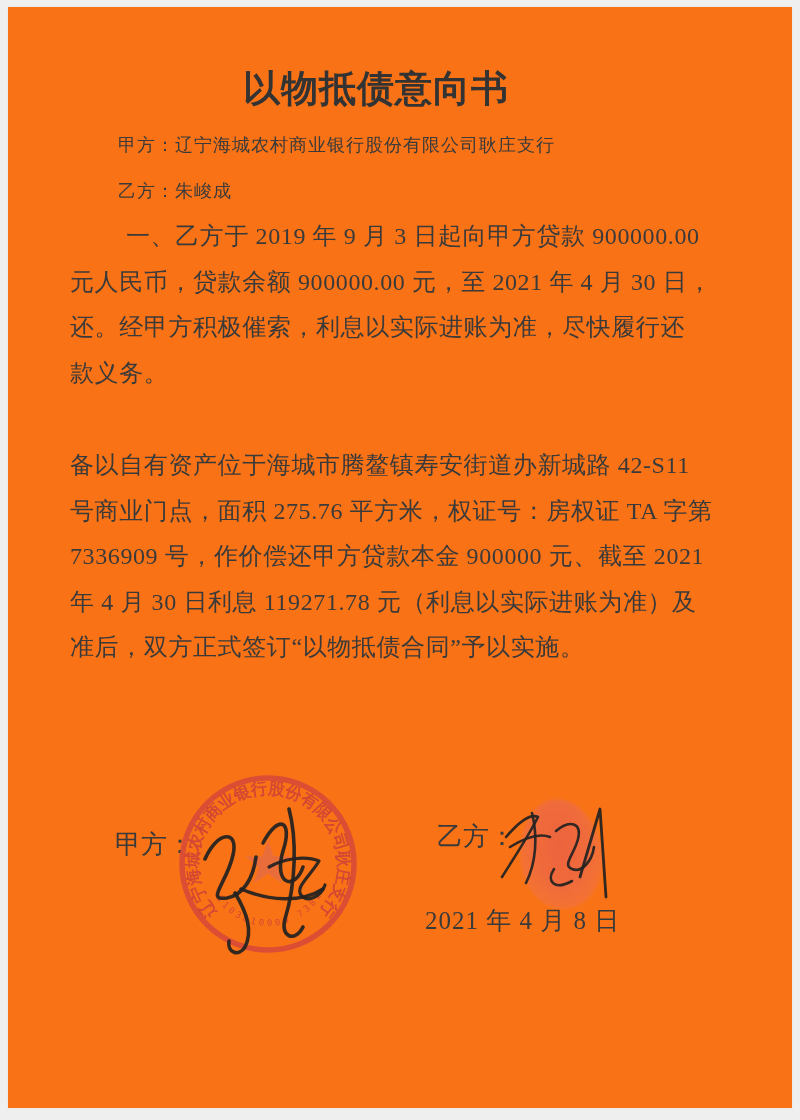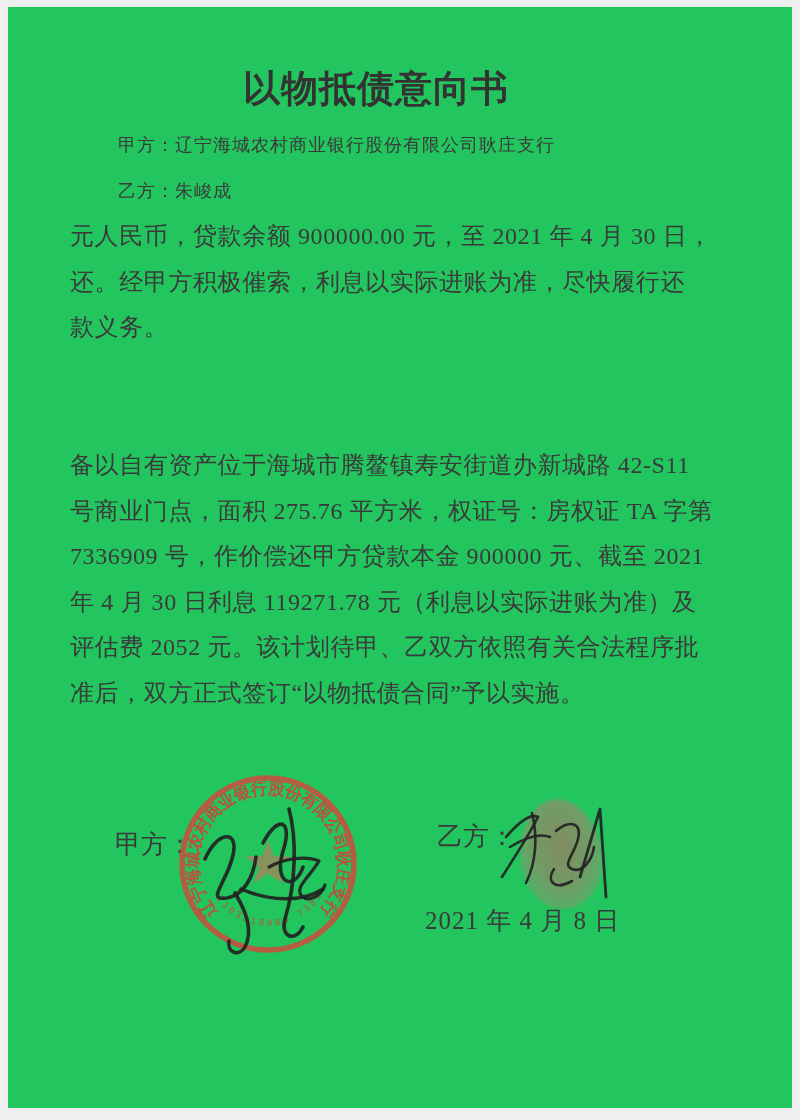--- a/index.html
+++ b/index.html
@@ -10,21 +10,21 @@
     overflow: hidden;
     background: #efefef;
     font-family: "Liberation Serif", "DejaVu Serif", serif;
   }
   .page {
     position: absolute;
     left: 8px;
     top: 7px;
     width: 784px;
     height: 1101px;
-    background: #22c55e;
+    background: #f97316;
     box-shadow: 0 0 2px rgba(0,0,0,0.06);
   }
   .doc-title {
     position: absolute;
     top: 57px;
     left: 0;
     width: 100%;
     text-align: center;
     transform: translateX(-24px);
     font-family: "Liberation Sans", "DejaVu Sans", sans-serif;
@@ -136,31 +136,31 @@
 
 <div class="page">
 
   <div class="doc-title">以物抵债意向书</div>
 
   <div class="party-line party-a"><span>甲方：</span><span>辽宁海城农村商业银行股份有限公司耿庄支行</span></div>
 
   <div class="party-line party-b"><span>乙方：</span><span>朱峻成</span></div>
 
   <div class="para para-1">
+    <div class="line indent">一、乙方于 2019 年 9 月 3 日起向甲方贷款 900000.00</div>
     <div class="line">元人民币，贷款余额 900000.00 元，至 2021 年 4 月 30 日，</div>
     <div class="line">还。经甲方积极催索，利息以实际进账为准，尽快履行还</div>
     <div class="line">款义务。</div>
   </div>
 
   <div class="para para-2">
     <div class="line">备以自有资产位于海城市腾鳌镇寿安街道办新城路 42-S11</div>
     <div class="line">号商业门点，面积 275.76 平方米，权证号：房权证 TA 字第</div>
     <div class="line">7336909 号，作价偿还甲方贷款本金 900000 元、截至 2021</div>
     <div class="line">年 4 月 30 日利息 119271.78 元（利息以实际进账为准）及</div>
-    <div class="line">评估费 2052 元。该计划待甲、乙双方依照有关合法程序批</div>
     <div class="line">准后，双方正式签订“以物抵债合同”予以实施。</div>
   </div>
 
   <div class="sig-label sig-label-a">甲方：</div>
   <div class="sig-label sig-label-b">乙方：</div>
 
   <svg class="seal-svg" viewBox="0 0 190 190">
     <defs>
       <path id="ringArc" d="M 45.5,144.5 A 70,70 0 1 1 144.5,144.5" fill="none"></path>
       <path id="numArc" d="M 41.3,126 A 62,62 0 0 0 148.7,126" fill="none"></path>

